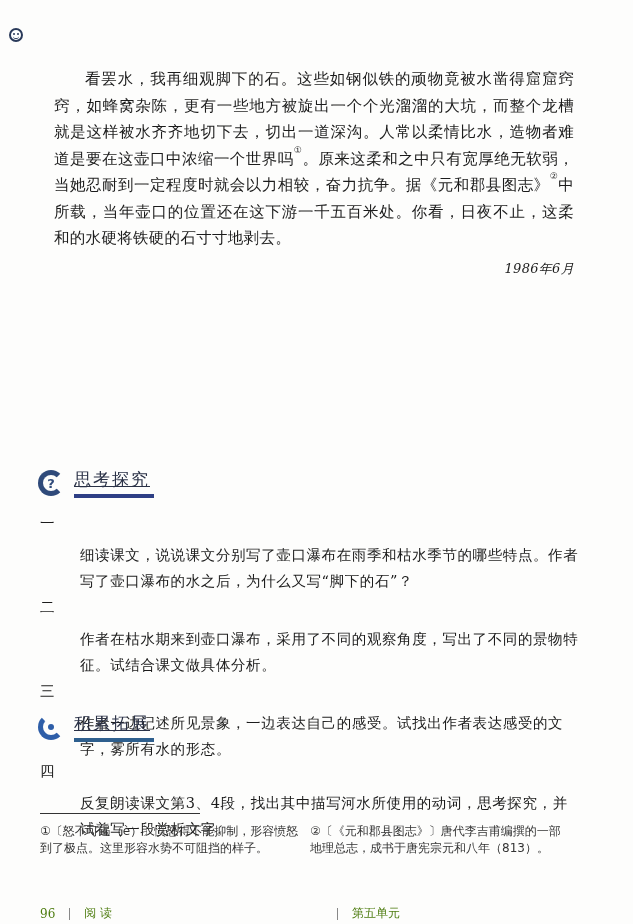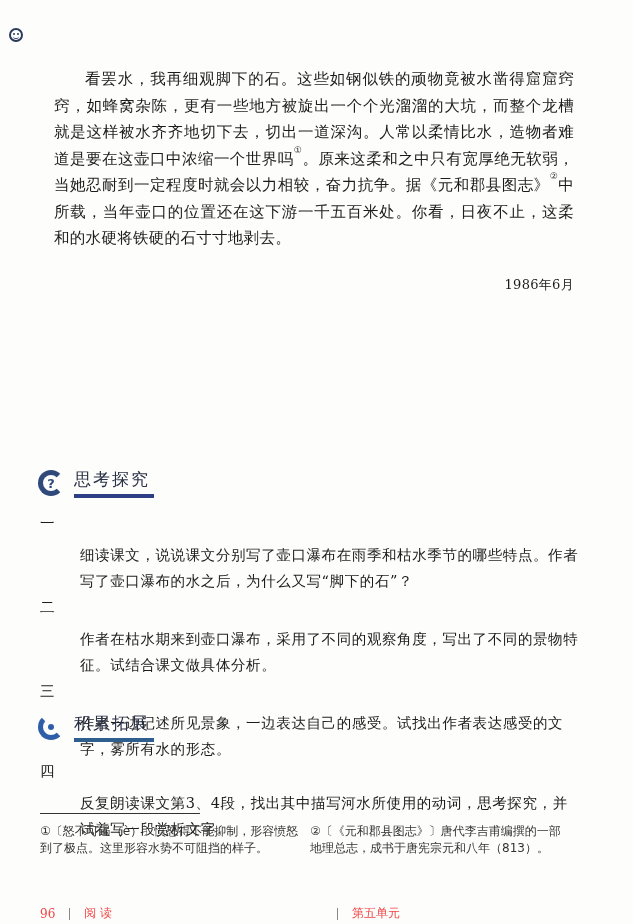--- a/index.html
+++ b/index.html
@@ -19,56 +19,56 @@
     content: ""; position: absolute; left: 2px; top: 5px; width: 6px; height: 3px;
     border-bottom: 1.5px solid #2a3a5a; border-radius: 0 0 4px 4px;
   }
   .body-text {
     position: absolute; left: 54px; width: 520px;
     font-size: 15.5px; line-height: 26.5px; letter-spacing: 0.3px;
   }
   .para { margin: 0; text-align: justify; }
   .para.indent { text-indent: 2em; }
   sup { font-size: 9px; vertical-align: top; line-height: 1; }
-  .date { text-align: right; font-size: 13px; margin-top: 20px; }
+  .date { text-align: right; font-size: 13px; margin-top: 4px; font-style: italic; }
   .section-head {
     position: absolute; left: 38px; display: flex; align-items: center;
   }
   .sec-icon {
     width: 26px; height: 26px; border-radius: 50%; position: relative;
     border: 5px solid #2f4a7a; box-sizing: border-box;
     display: flex; align-items: center; justify-content: center;
     font-family: "DejaVu Sans", sans-serif; font-weight: bold; font-size: 13px; color:#2f4a7a;
   }
   .sec-icon.q { border-right-color: transparent; }
   .sec-icon.g { border-color: #2e5ea8; border-top-color: transparent; border-right-color: transparent; }
   .sec-icon.g::after {
     content: ""; position: absolute; width: 6px; height: 6px; background:#2e5ea8; border-radius: 50%;
     left: 5px; top: 5px;
   }
   .sec-title-wrap { margin-left: 10px; position: relative; }
   .sec-title {
-    font-family: "DejaVu Serif", serif; font-size: 17px; letter-spacing: 2px; color: #2a3146;
+    font-family: "DejaVu Serif", serif; font-size: 17px; letter-spacing: 2px; color: #2a3146; text-decoration: underline;
   }
   .sec-underline { height: 4px; width: 80px; margin-top: 3px; background: #2e3f85; }
   .sec-underline.blue { background: #2e5f8e; }
   .questions {
     position: absolute; left: 40px; width: 540px;
     font-size: 14.5px; line-height: 26px; letter-spacing: 0.6px;
   }
   .q { display: flex; }
   .q-num { width: 40px; flex-shrink: 0; }
   .q-text { flex: 1; margin-top: 32px; }
   .fn-rule { position: absolute; left: 40px; top: 813px; width: 160px; height: 1px; background: #333; }
   .footnote {
     position: absolute; top: 823px; font-size: 12px; line-height: 17px; color: #333;
     font-family: "DejaVu Sans", sans-serif;
   }
   .page-footer {
-    position: absolute; top: 905px; left: 40px; width: 360px; font-size: 12px; color: #ef4444;
+    position: absolute; top: 905px; left: 40px; width: 360px; font-size: 12px; color: #4d7c0f;
     display: flex; align-items: center;
   }
   .pf-sep { width: 1px; height: 12px; background: #888; margin: 0 14px; }
 </style>
 </head>
 <body>
 
 <div class="smiley"></div>
 
 <div class="body-text" style="top:66px;">

